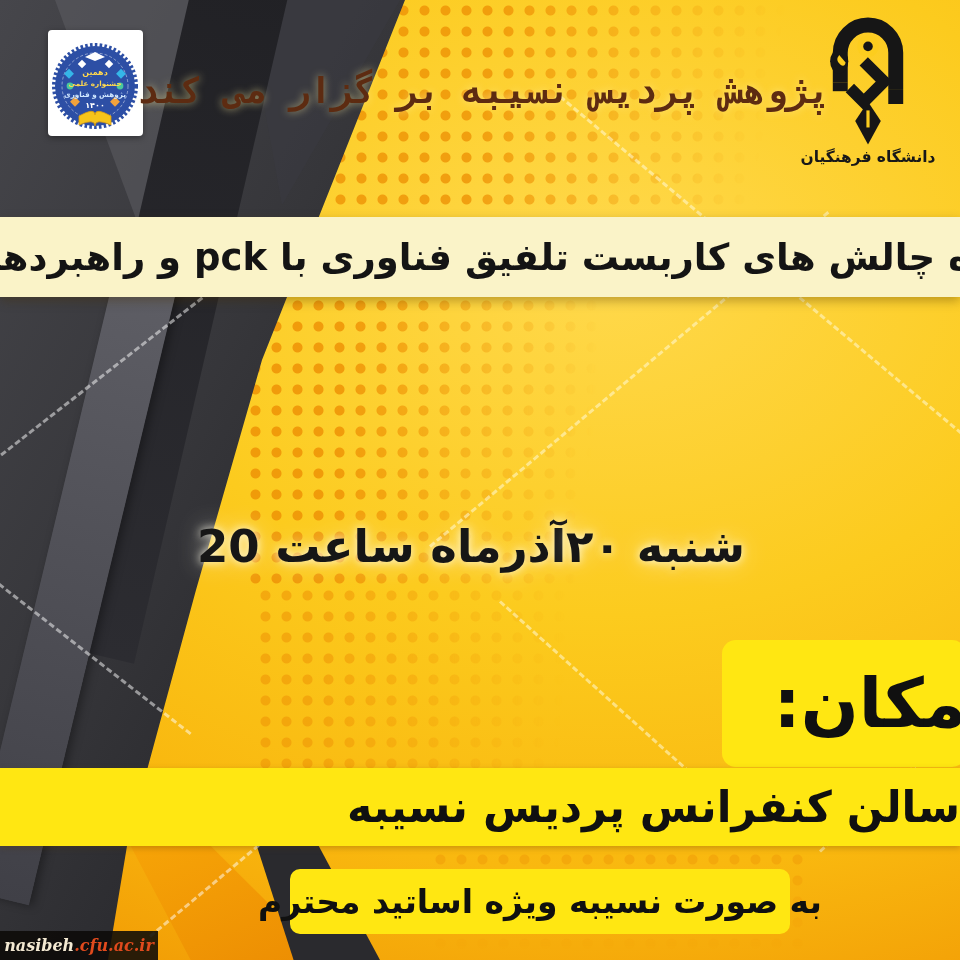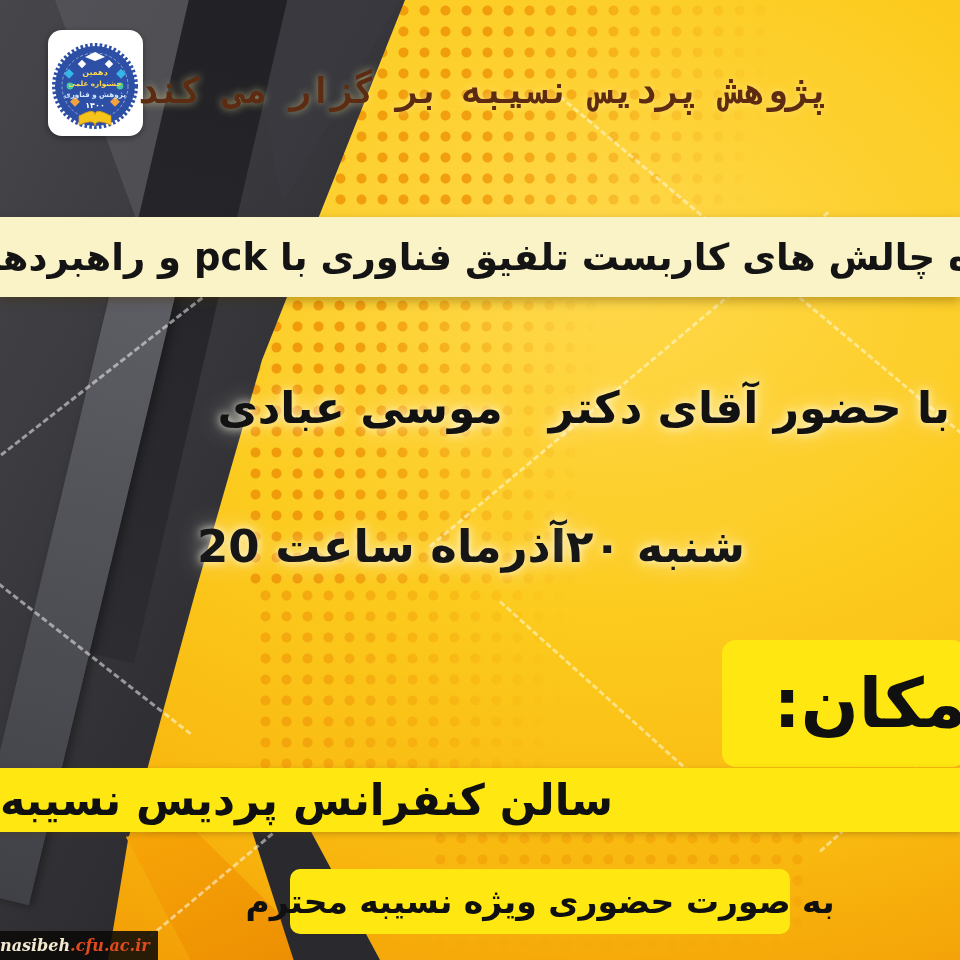--- a/index.html
+++ b/index.html
@@ -36,21 +36,21 @@
     background:linear-gradient(180deg,#212125,#2c2c31);}
   .ribbon-light{left:116px;top:268px;width:64px;height:640px;transform:rotate(13.5deg);transform-origin:top left;
     background:linear-gradient(180deg,#5e5e65,#404047);box-shadow:4px 0 10px rgba(0,0,0,.35);}
   .wedge-orange{left:88px;top:826px;width:270px;height:134px;
     clip-path:polygon(14% 8%,38% 0%,88% 100%,38% 100%);
     background:linear-gradient(160deg,#f8a808,#ec8c02);}
   .ribbon-bottom{left:140px;top:826px;width:240px;height:134px;
     clip-path:polygon(46% 0%,70% 0%,100% 100%,64% 100%);background:#2a2a2e;}
 
   
-  .badge-card{left:48px;top:30px;width:95px;height:106px;background:#fff;border-radius:14px;
+  .badge-card{left:48px;top:30px;width:95px;height:106px;background:#fff;border-radius:4px;
     box-shadow:0 2px 6px rgba(0,0,0,.35);display:flex;align-items:center;justify-content:center;}
 
   
   .uni-logo{left:793px;top:8px;width:150px;height:160px;}
 
   
   .publisher{left:310px;top:70px;width:520px;text-align:center;direction:rtl;
     font-size:36px;font-weight:bold;color:#5d2b11;white-space:nowrap;
     text-shadow:0 0 8px rgba(255,240,160,.6);font-family:Liberation Mono, monospace;}
   .title-band{left:0;top:217px;width:960px;height:80px;background:#faf3c8;
@@ -58,30 +58,30 @@
   .title-band .t{direction:rtl;font-size:37px;font-weight:bold;color:#141414;white-space:nowrap;}
   .speaker{left:320px;top:382px;width:630px;text-align:center;direction:rtl;white-space:pre;
     font-size:44px;font-weight:bold;color:#121212;
     text-shadow:0 0 10px rgba(255,253,235,.9),0 0 24px rgba(255,253,235,.55);}
   .datetime{left:245px;top:520px;width:500px;text-align:center;direction:rtl;white-space:nowrap;
     font-size:45px;font-weight:bold;color:#161616;
     text-shadow:0 0 10px rgba(255,253,235,.95),0 0 26px rgba(255,253,235,.6);}
   .mekan-box{left:722px;top:640px;width:244px;height:127px;background:#ffe712;border-radius:14px;
     display:flex;align-items:center;justify-content:flex-end;}
   .mekan-box .t{direction:rtl;font-size:68px;font-weight:bold;color:#101010;}
-  .venue-band{left:0;top:768px;width:960px;height:64px;background:#ffe712;
-    display:flex;align-items:center;justify-content:flex-start;box-shadow:0 2px 6px rgba(90,55,0,.3);}
+  .venue-band{left:0;top:768px;width:960px;height:78px;background:#ffe712;
+    display:flex;align-items:center;justify-content:flex-end;box-shadow:0 2px 6px rgba(90,55,0,.3);}
   .venue-band .t{direction:rtl;font-size:43px;font-weight:bold;color:#101010;white-space:nowrap;}
   .note-box{left:290px;top:869px;width:500px;height:65px;background:#ffe712;border-radius:10px;
     display:flex;align-items:center;justify-content:center;}
   .note-box .t{direction:rtl;font-size:33px;font-weight:bold;color:#101010;white-space:nowrap;}
 
   
   .site{left:0;top:931px;width:158px;height:29px;background:rgba(12,10,8,.88);
-    display:flex;align-items:center;
+    display:flex;align-items:center;justify-content:center;
     font-family:"DejaVu Serif",serif;font-style:italic;font-weight:bold;font-size:16px;white-space:nowrap;}
   .site .nm{color:#f3e9d2;}
   .site .dm{color:#e04a1d;}
 
   svg text{font-family:"DejaVu Sans",sans-serif;}
 </style>
 </head>
 <body>
 
 <div class="poster">
@@ -124,41 +124,57 @@
       </g>
       <path d="M47 22 l-10 5 10 4 10 -4 z" fill="#ffffff"></path>
       <text x="47" y="45" font-size="8" font-weight="bold" text-anchor="middle" fill="#ffd94e" direction="rtl">دهمین</text>
       <text x="47" y="56" font-size="7.2" font-weight="bold" text-anchor="middle" fill="#ffd94e" direction="rtl">جشنواره علمی</text>
       <text x="47" y="67" font-size="7.2" font-weight="bold" text-anchor="middle" fill="#cfe6ff" direction="rtl">پژوهش و فناوری</text>
       <text x="47" y="78" font-size="8" font-weight="bold" text-anchor="middle" fill="#ffffff" direction="rtl">۱۴۰۰</text>
       <path d="M31 86 q16 -9 16 -1 q0 -8 16 1 l0 9 q-16 -7 -16 1 q0 -8 -16 -1 z" fill="#f6c41a" stroke="#d89b10" stroke-width="0.8"></path>
     </svg>
   </div>
 
+  <div class="abs uni-logo">
+    <svg width="150" height="160" viewBox="0 0 120 150">
+      <g stroke="#161616" fill="none">
+        <path d="M34 70 V42 a26 26 0 0 1 52 0 v34" stroke-width="14"></path>
+        <path d="M34 70 v8" stroke-width="14"></path>
+        <path d="M86 76 v14" stroke-width="14"></path>
+        <path d="M56 50 l19 19 -19 19 -13 -13" stroke-width="11" stroke-linejoin="miter"></path>
+      </g>
+      <circle cx="60" cy="36" r="10" fill="#fccd1e"></circle>
+      <circle cx="60" cy="36" r="4.5" fill="#161616"></circle>
+      <ellipse cx="33" cy="50" rx="8.5" ry="11.5" fill="#161616"></ellipse>
+      <path d="M33 44 q-4 5 1 9 q4 3 5 -2" fill="#fccd1e"></path>
+      <path d="M60 88 l12 18 -12 22 -12 -22 z" fill="#161616"></path>
+      <path d="M60 96 v16" stroke="#fccd1e" stroke-width="3"></path>
+      <text x="60" y="144" font-size="14.5" font-weight="bold" text-anchor="middle" fill="#181818" direction="rtl">دانشگاه فرهنگیان</text>
+    </svg>
+  </div>
 
   <div class="abs publisher">پژوهش پردیس نسیبه بر گزار می کند</div>
 
   <div class="abs title-band">
     <div class="t">کارگاه چالش های کاربست تلفیق فناوری با pck و راهبردهای آن</div>
   </div>
 
-  <div class="abs speaker">با حضور آقای دکتر   موسی عبادی</div>
 
   <div class="abs datetime">شنبه ۲۰آذرماه ساعت 20</div>
 
   <div class="abs mekan-box">
     <div class="t">مکان:</div>
   </div>
 
   <div class="abs venue-band">
     <div class="t">سالن کنفرانس پردیس نسیبه</div>
   </div>
 
   <div class="abs note-box">
-    <div class="t">به صورت حضوری ویژه نسیبه محترم</div>
+    <div class="t">به صورت نسیبه ویژه اساتید محترم</div>
   </div>
 
   <div class="abs site">
     <span class="nm">nasibeh</span>
       <span class="dm">.cfu.ac.ir</span>
   </div>
 
 </div>
 
 </body></html>

